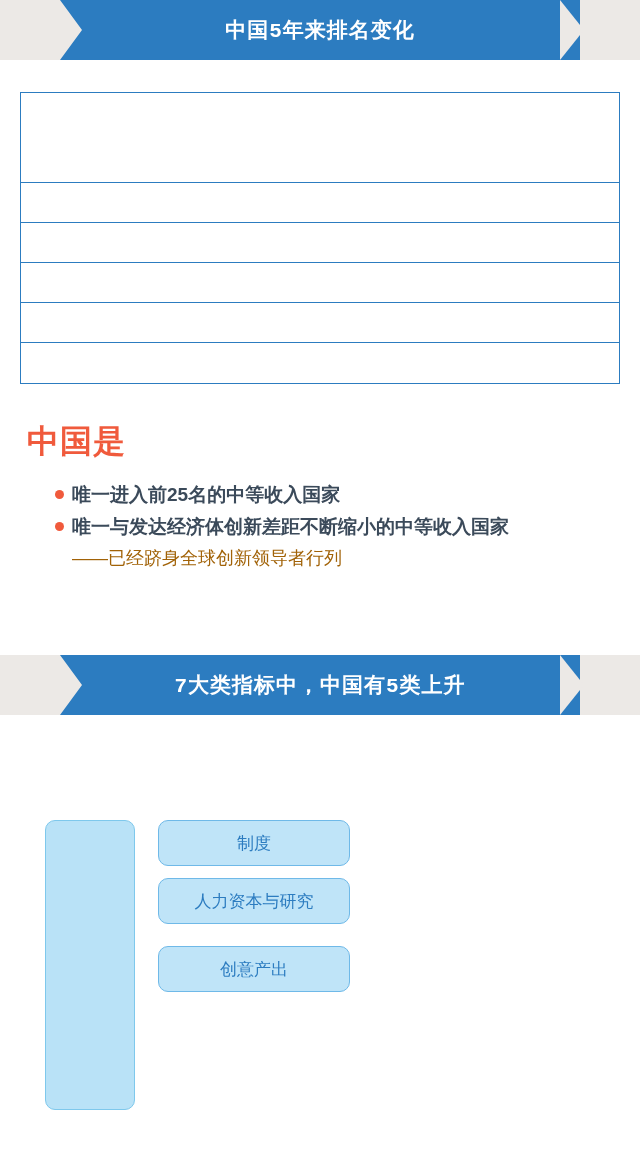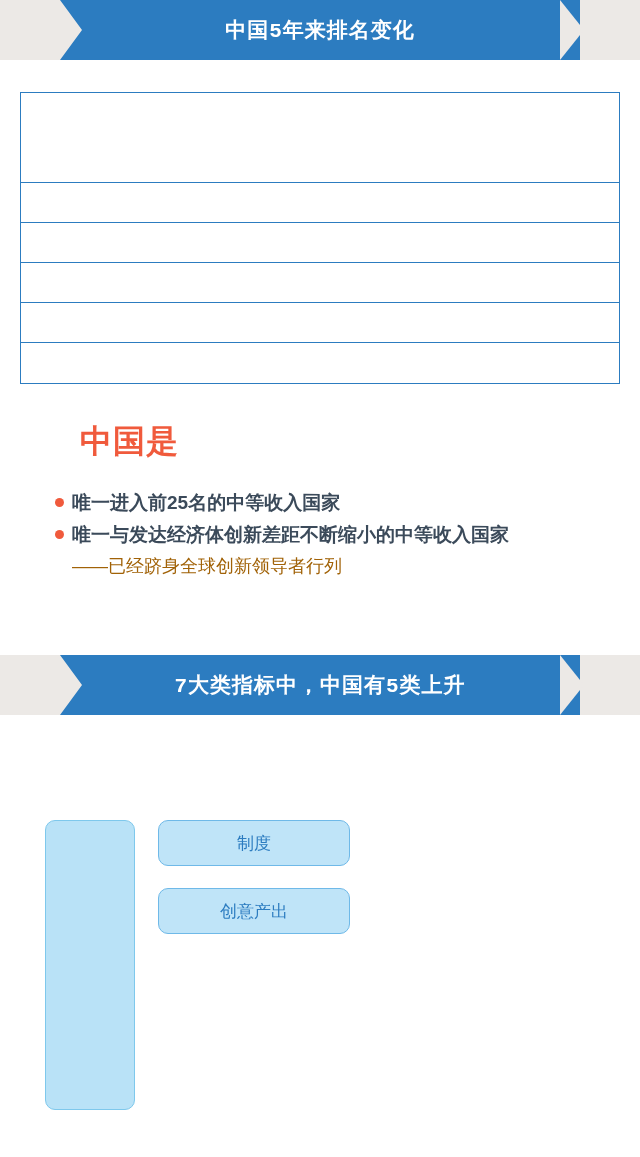--- a/index.html
+++ b/index.html
@@ -88,28 +88,28 @@
   }
 
   
   .china-section {
     position: absolute;
     left: 0;
     top: 420px;
     width: 640px;
   }
   .china-title {
-    margin-left: 80px;
+    margin-left: 27px;
     font-size: 32px;
     font-weight: bold;
     color: #f05a3c;
     letter-spacing: 1px;
   }
   .bullet-list {
-    margin: 26px 0 0 55px;
+    margin: 18px 0 0 55px;
   }
   .bullet-item {
     display: flex;
     align-items: flex-start;
     margin-bottom: 6px;
   }
   .bullet-dot {
     width: 9px;
     height: 9px;
     border-radius: 50%;
@@ -268,15 +268,16 @@
       <span>7大类指标中，中国有5类上升</span>
     </div>
     <div class="ribbon-arrow-right"></div>
   </div>
 </div>
 
 <div class="diagram">
   <div class="left-box"></div>
   <div class="cat-list">
     <div class="cat-pill">制度</div>
+    <div class="cat-pill">人力资本与研究</div>
     <div class="cat-pill">创意产出</div>
   </div>
 </div>
 
 </body></html>

